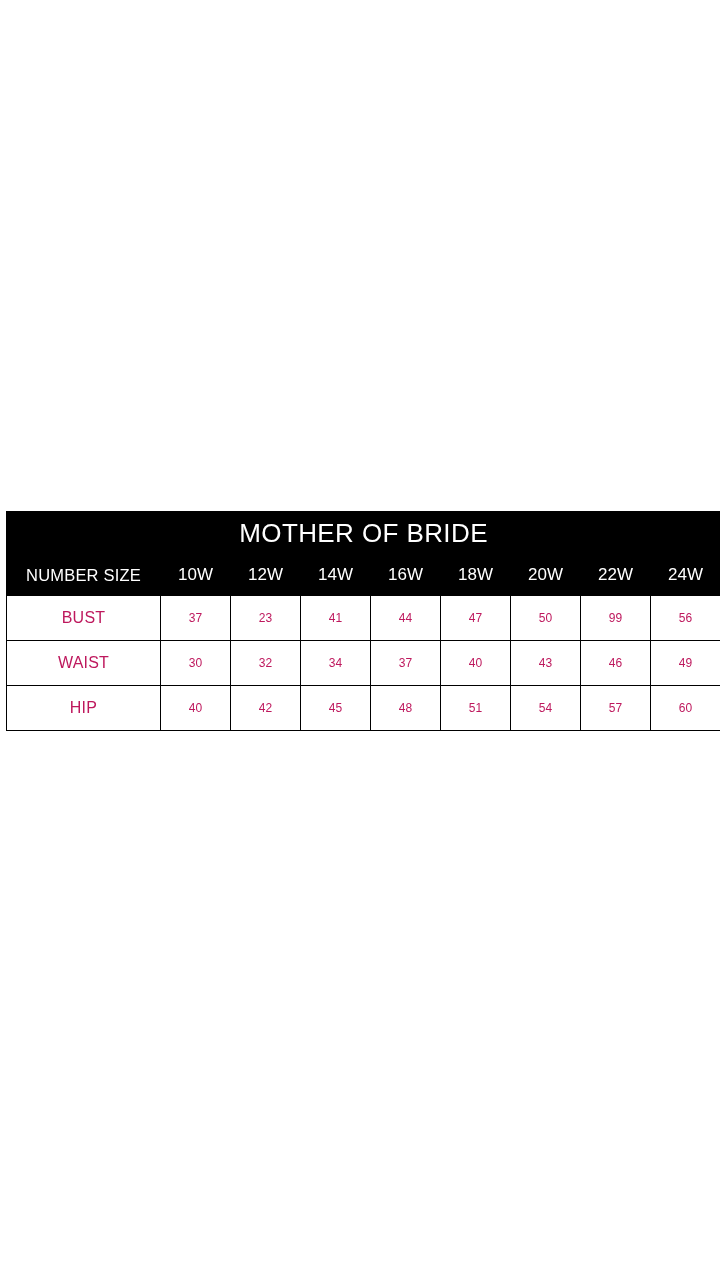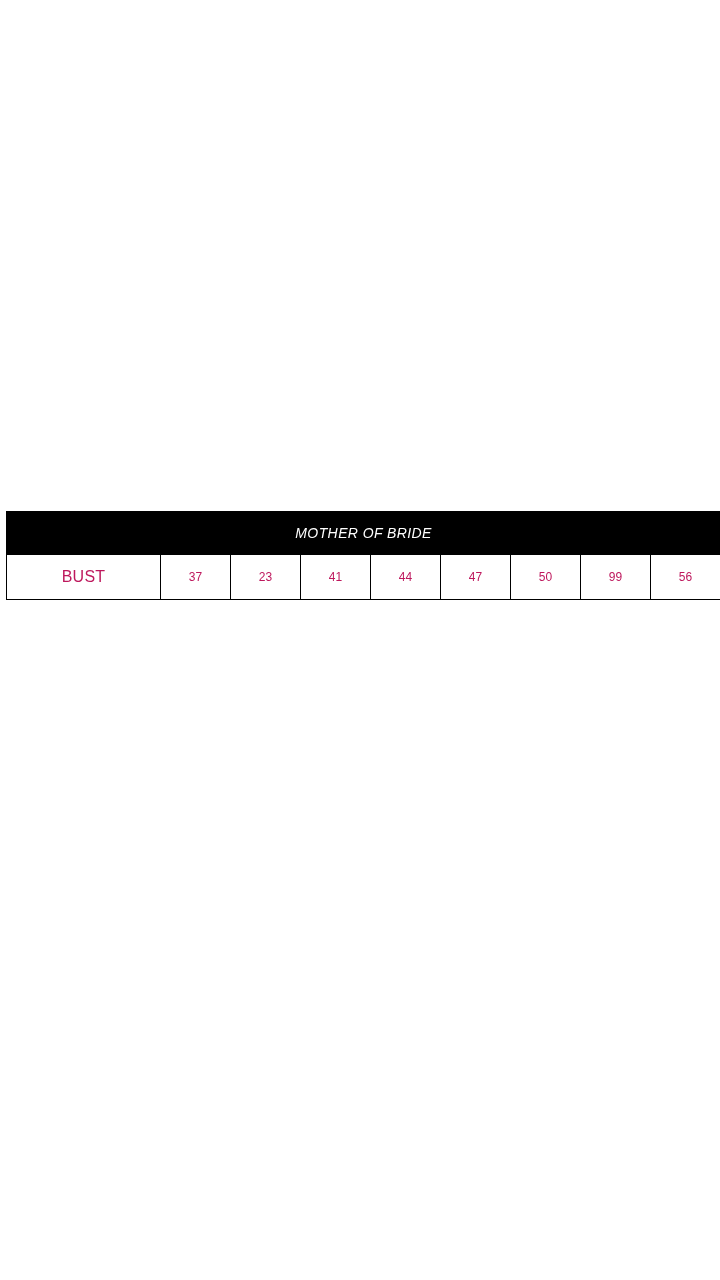--- a/index.html
+++ b/index.html
@@ -30,25 +30,24 @@
   table.size-chart th {
     border: 1px solid #000000;
     text-align: center;
     vertical-align: middle;
     font-weight: normal;
     color: #be185d;
   }
   .chart-title-cell {
     background: #000000;
     color: #ffffff !important;
-    font-size: 14px;
+    font-size: 26px;
     height: 40px;
     letter-spacing: 0.4px;
     border: 1px solid #000000;
-    font-style: italic;
   }
   .header-row td {
     background: #000000;
     color: #ffffff !important;
     font-size: 17px;
     font-weight: bold;
     height: 38px;
     border: 1px solid #000000;
   }
   .header-row td.rowlabel-head {
@@ -80,26 +79,59 @@
         <col class="c-size">
       <col class="c-size">
         <col class="c-size">
         <col class="c-size">
         <col class="c-size">
     </colgroup>
     <tbody>
       <tr>
         <td class="chart-title-cell" colspan="9">MOTHER OF BRIDE</td>
       </tr>
+      <tr class="header-row">
+        <td class="rowlabel-head">NUMBER SIZE</td>
+        <td>10W</td>
+        <td>12W</td>
+        <td>14W</td>
+        <td>16W</td>
+        <td>18W</td>
+        <td>20W</td>
+        <td>22W</td>
+        <td>24W</td>
+      </tr>
       <tr class="data-row">
         <td class="rowlabel">BUST</td>
         <td>37</td>
         <td>23</td>
         <td>41</td>
         <td>44</td>
         <td>47</td>
         <td>50</td>
         <td>99</td>
         <td>56</td>
       </tr>
+      <tr class="data-row">
+        <td class="rowlabel">WAIST</td>
+        <td>30</td>
+        <td>32</td>
+        <td>34</td>
+        <td>37</td>
+        <td>40</td>
+        <td>43</td>
+        <td>46</td>
+        <td>49</td>
+      </tr>
+      <tr class="data-row">
+        <td class="rowlabel">HIP</td>
+        <td>40</td>
+        <td>42</td>
+        <td>45</td>
+        <td>48</td>
+        <td>51</td>
+        <td>54</td>
+        <td>57</td>
+        <td>60</td>
+      </tr>
     </tbody>
   </table>
 </div>
 
 </body></html>

